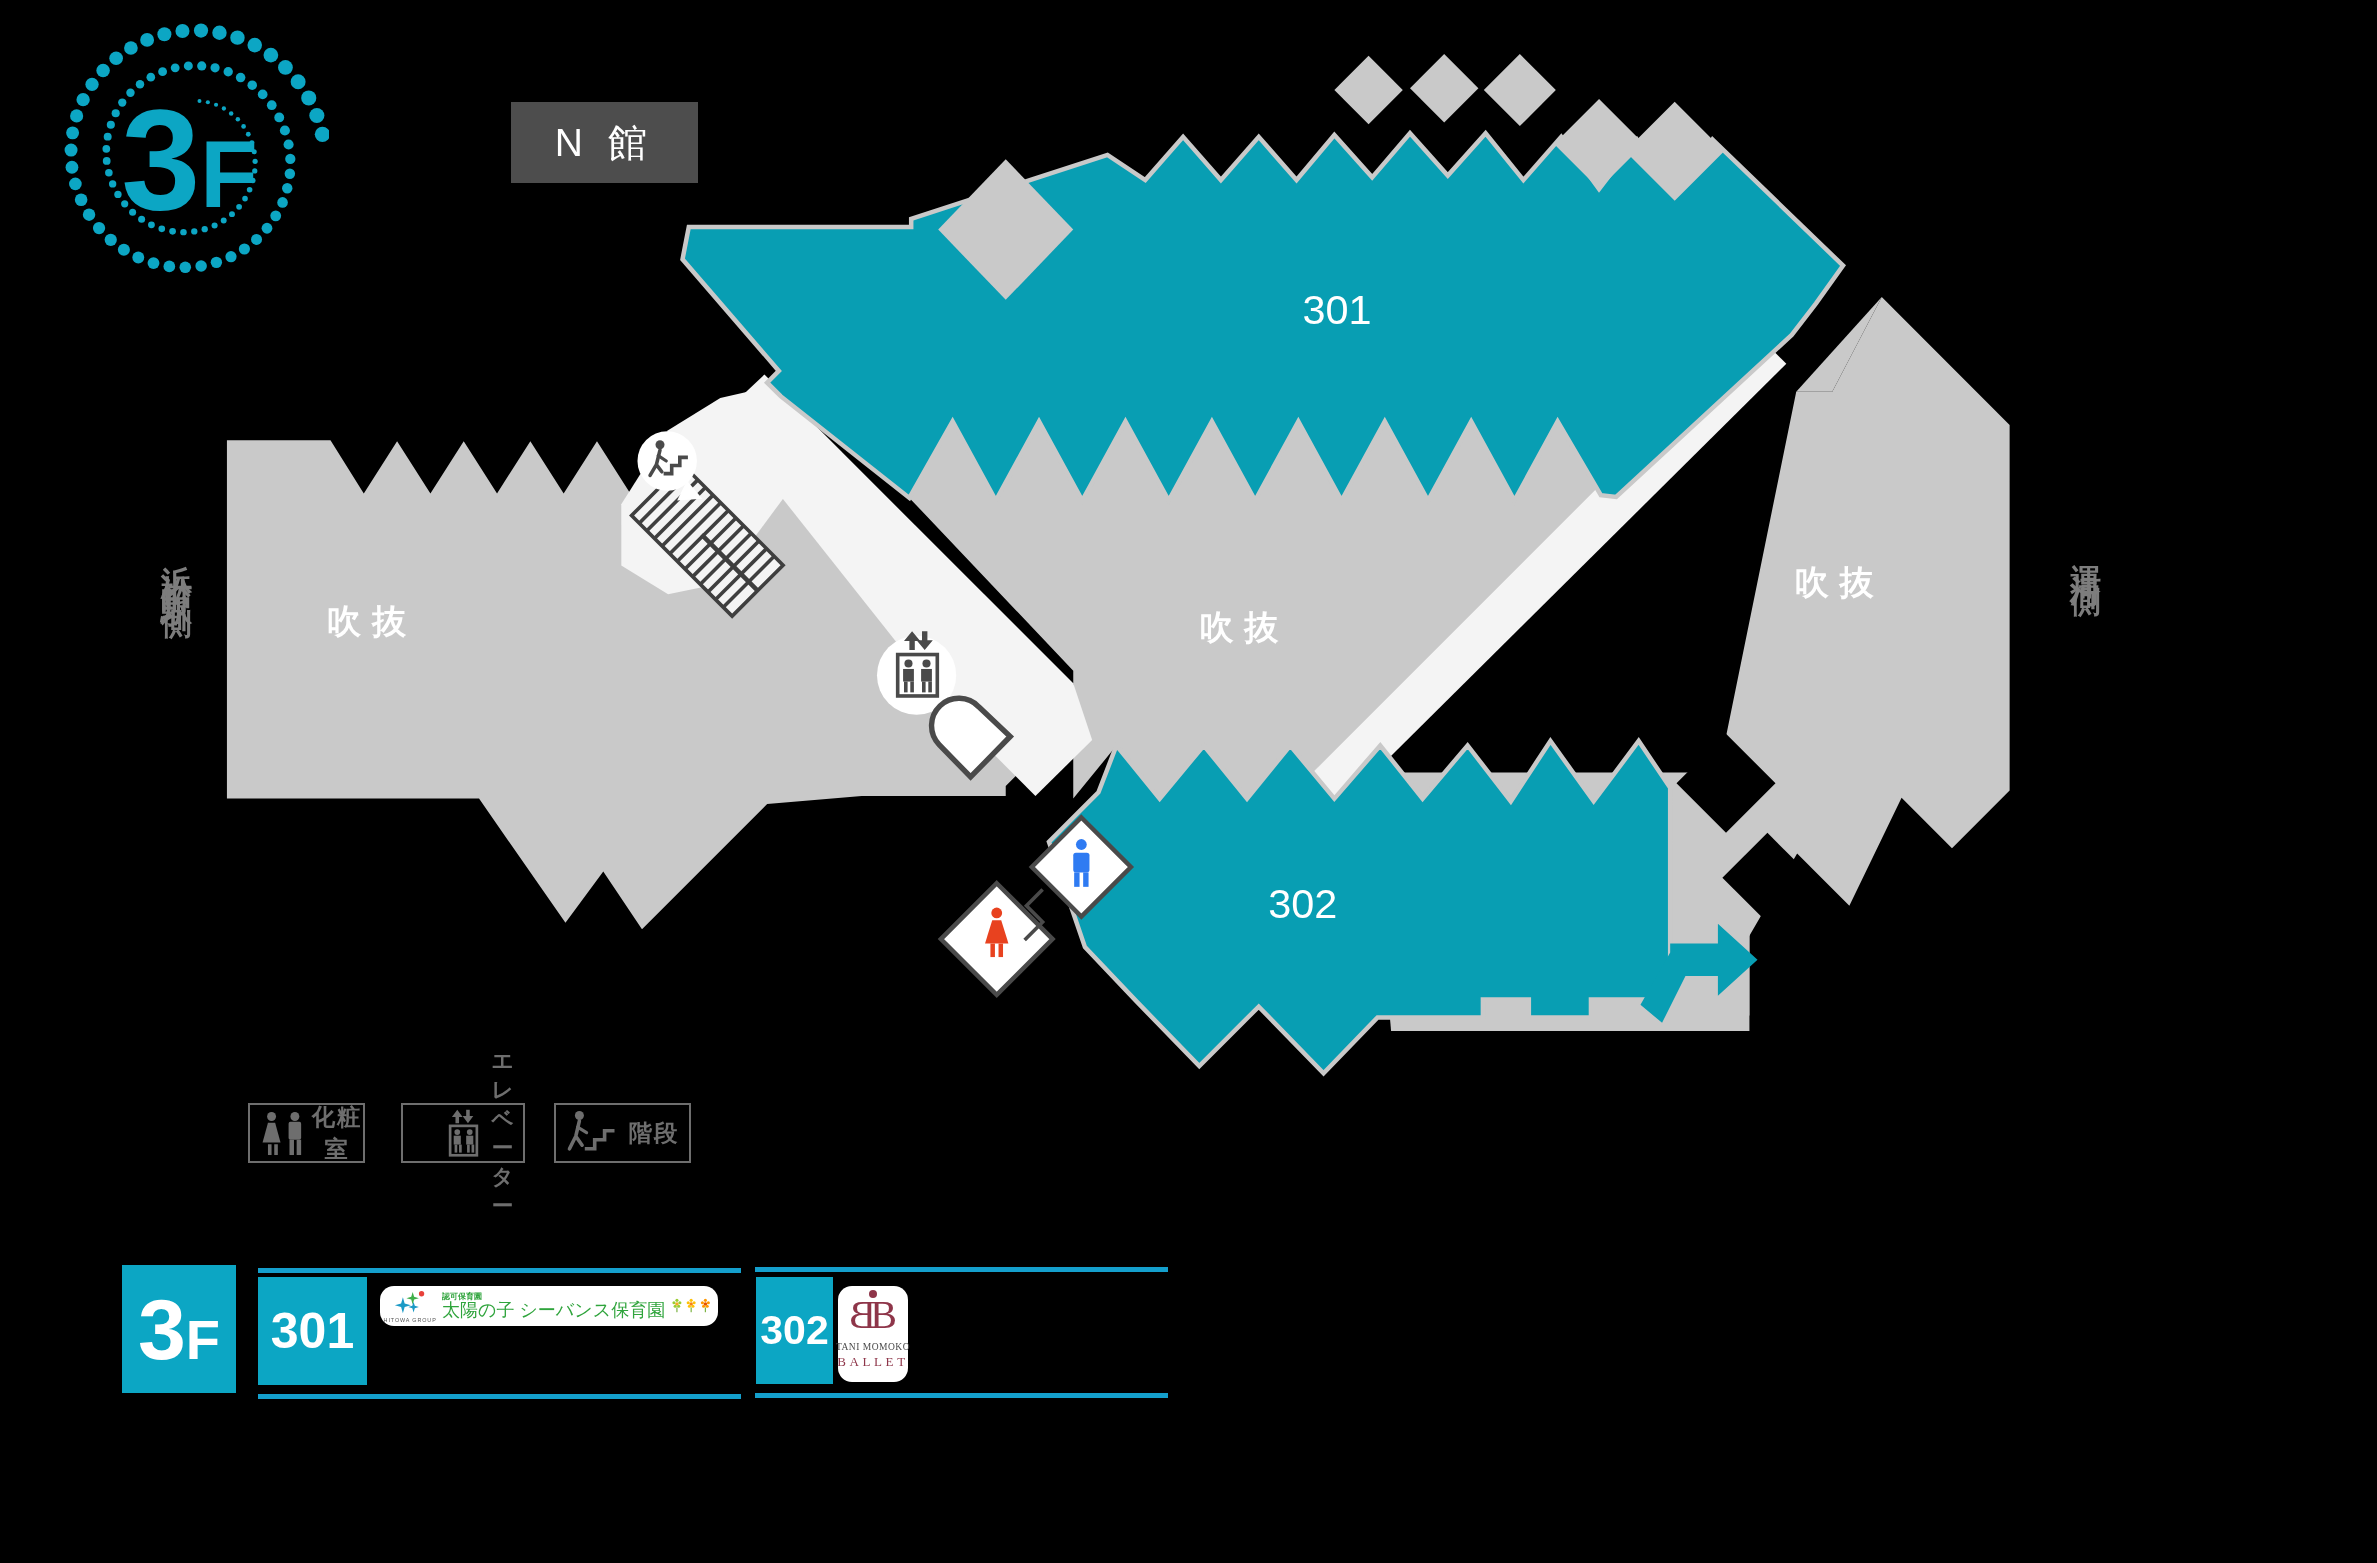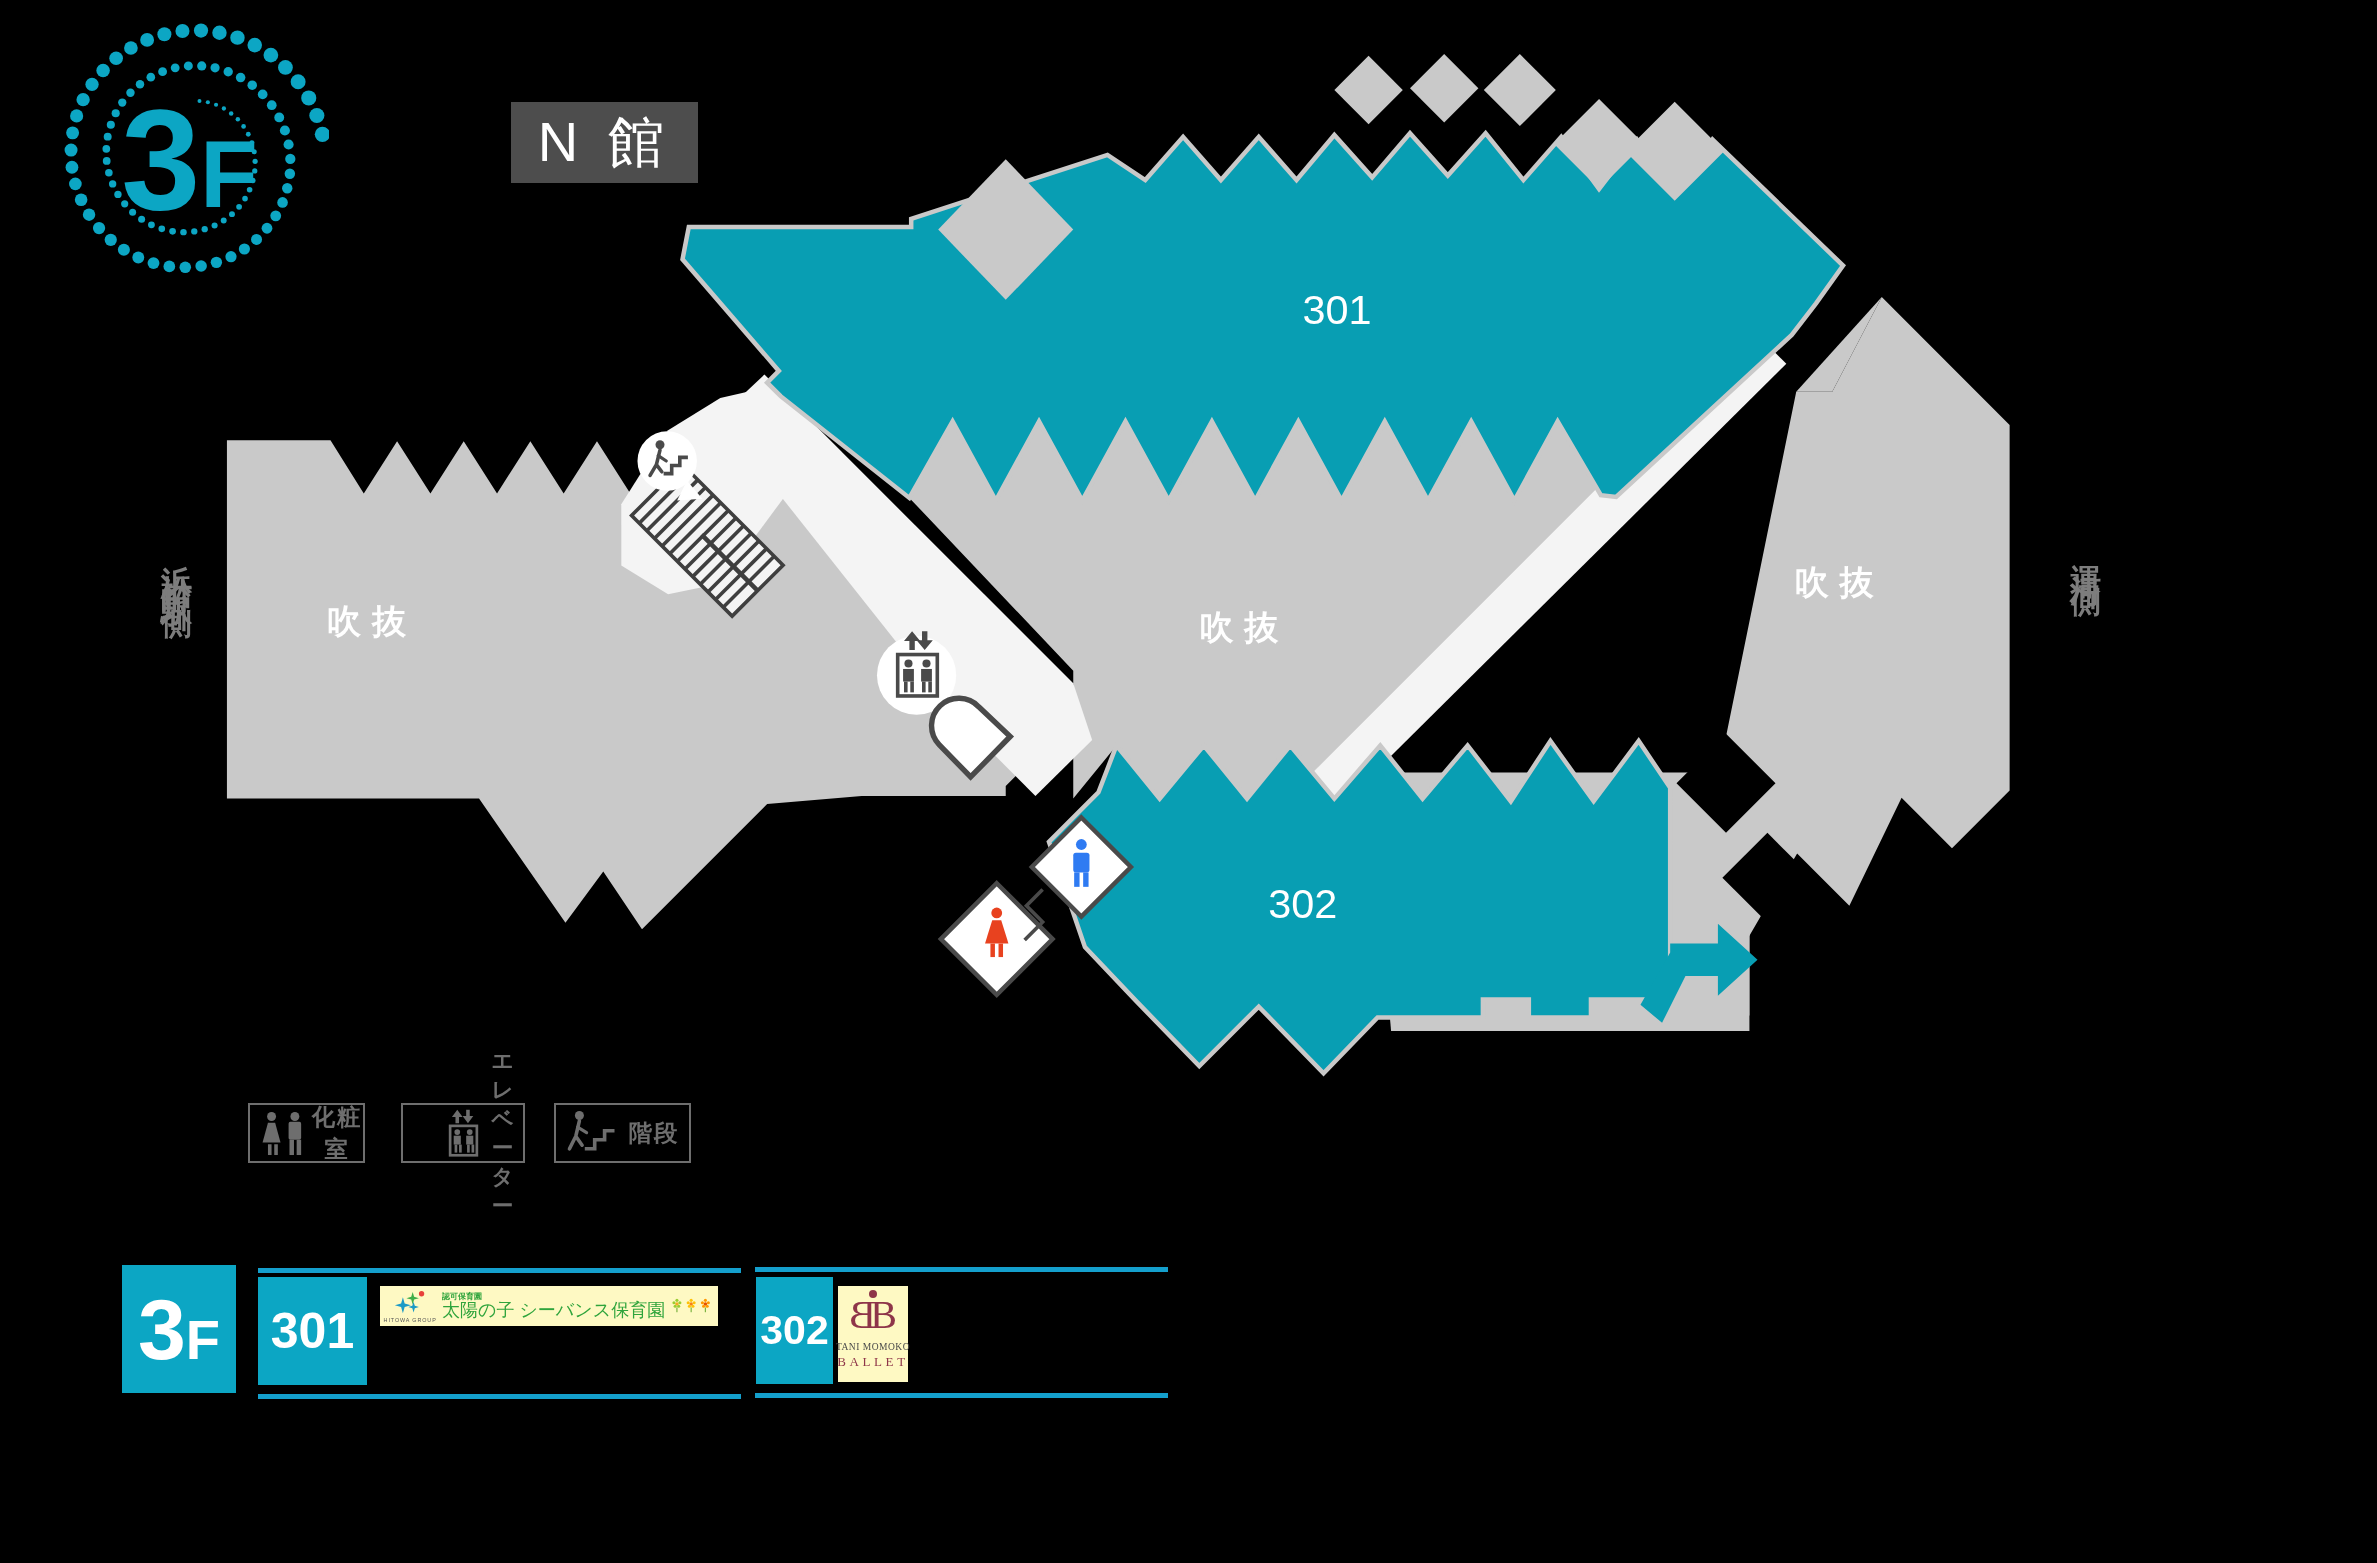--- a/index.html
+++ b/index.html
@@ -17,21 +17,21 @@
   
   .floor-badge{position:absolute;left:50px;top:20px;width:279px;height:279px;}
   .floor-badge svg{position:absolute;left:0;top:0;}
   .floor-badge .num{position:absolute;left:0;top:0;width:100%;height:100%;
      display:flex;align-items:center;justify-content:center;color:var(--teal-box);}
   .floor-badge .n1{font-size:142px;font-weight:bold;line-height:1;}
   .floor-badge .n2{font-size:94px;font-weight:bold;line-height:1;margin-top:31px;}
 
   
   .bldg{position:absolute;background:var(--dark-box);color:#fff;display:flex;
-        align-items:center;justify-content:center;font-size:56px;letter-spacing:7.2px;}
+        align-items:center;justify-content:center;font-size:39px;letter-spacing:7.2px;}
   .bldg.n{left:511px;top:102px;width:187px;height:81px;}
   .bldg.s{left:1436px;top:1114px;width:187px;height:82px;}
 
   
   .side-label{position:absolute;writing-mode:vertical-rl;text-orientation:upright;
       color:var(--side-text-gray);font-size:31px;letter-spacing:10.8px;font-weight:bold;}
   .side-label.left{left:155px;top:540px;}
   .side-label.right{left:2064px;top:540px;}
 
   
@@ -51,21 +51,21 @@
   .dir-floor .f2{font-size:56px;font-weight:bold;line-height:1;margin-top:21.6px;}
   .dir-rule{position:absolute;height:4.5px;background:var(--teal-line);}
   .r301t{left:258px;top:1268px;width:483px;}
   .r301b{left:258px;top:1394px;width:483px;}
   .r302t{left:755px;top:1267px;width:413px;}
   .r302b{left:755px;top:1393px;width:413px;}
   .dir-room{position:absolute;background:var(--teal-box);color:#fff;display:flex;
      align-items:center;justify-content:center;font-weight:bold;}
   .dr301{left:258px;top:1277px;width:109px;height:108px;font-size:50px;}
   .dr302{left:756px;top:1277px;width:77px;height:107px;font-size:41px;}
-  .plate{position:absolute;background:#fef9c3;}
+  .plate{position:absolute;background:#ffffff;border-radius:14px;}
   .p301{left:380px;top:1286px;width:338px;height:40px;display:flex;align-items:center;padding:1.8px 3.6px;}
   .p302{left:838px;top:1286px;width:70px;height:96px;display:flex;flex-direction:column;
         align-items:center;justify-content:flex-start;padding-top:5.4px;}
   .hitowa{display:flex;flex-direction:column;align-items:center;margin-right:5.4px;}
   .hitowa .grp{font-size:5.4px;color:#555;letter-spacing:0.9px;white-space:nowrap;}
   .nursery{display:flex;flex-direction:column;line-height:1;}
   .nursery .lic{font-size:8px;color:var(--nursery-green);font-weight:bold;}
   .nursery .nm{font-size:18px;color:var(--nursery-green);font-weight:normal;white-space:nowrap;}
   .monogram{position:relative;height:47px;width:49px;color:var(--ballet-maroon);
      font-family:"Liberation Serif","DejaVu Serif",serif;font-size:40px;line-height:47px;text-align:center;}

